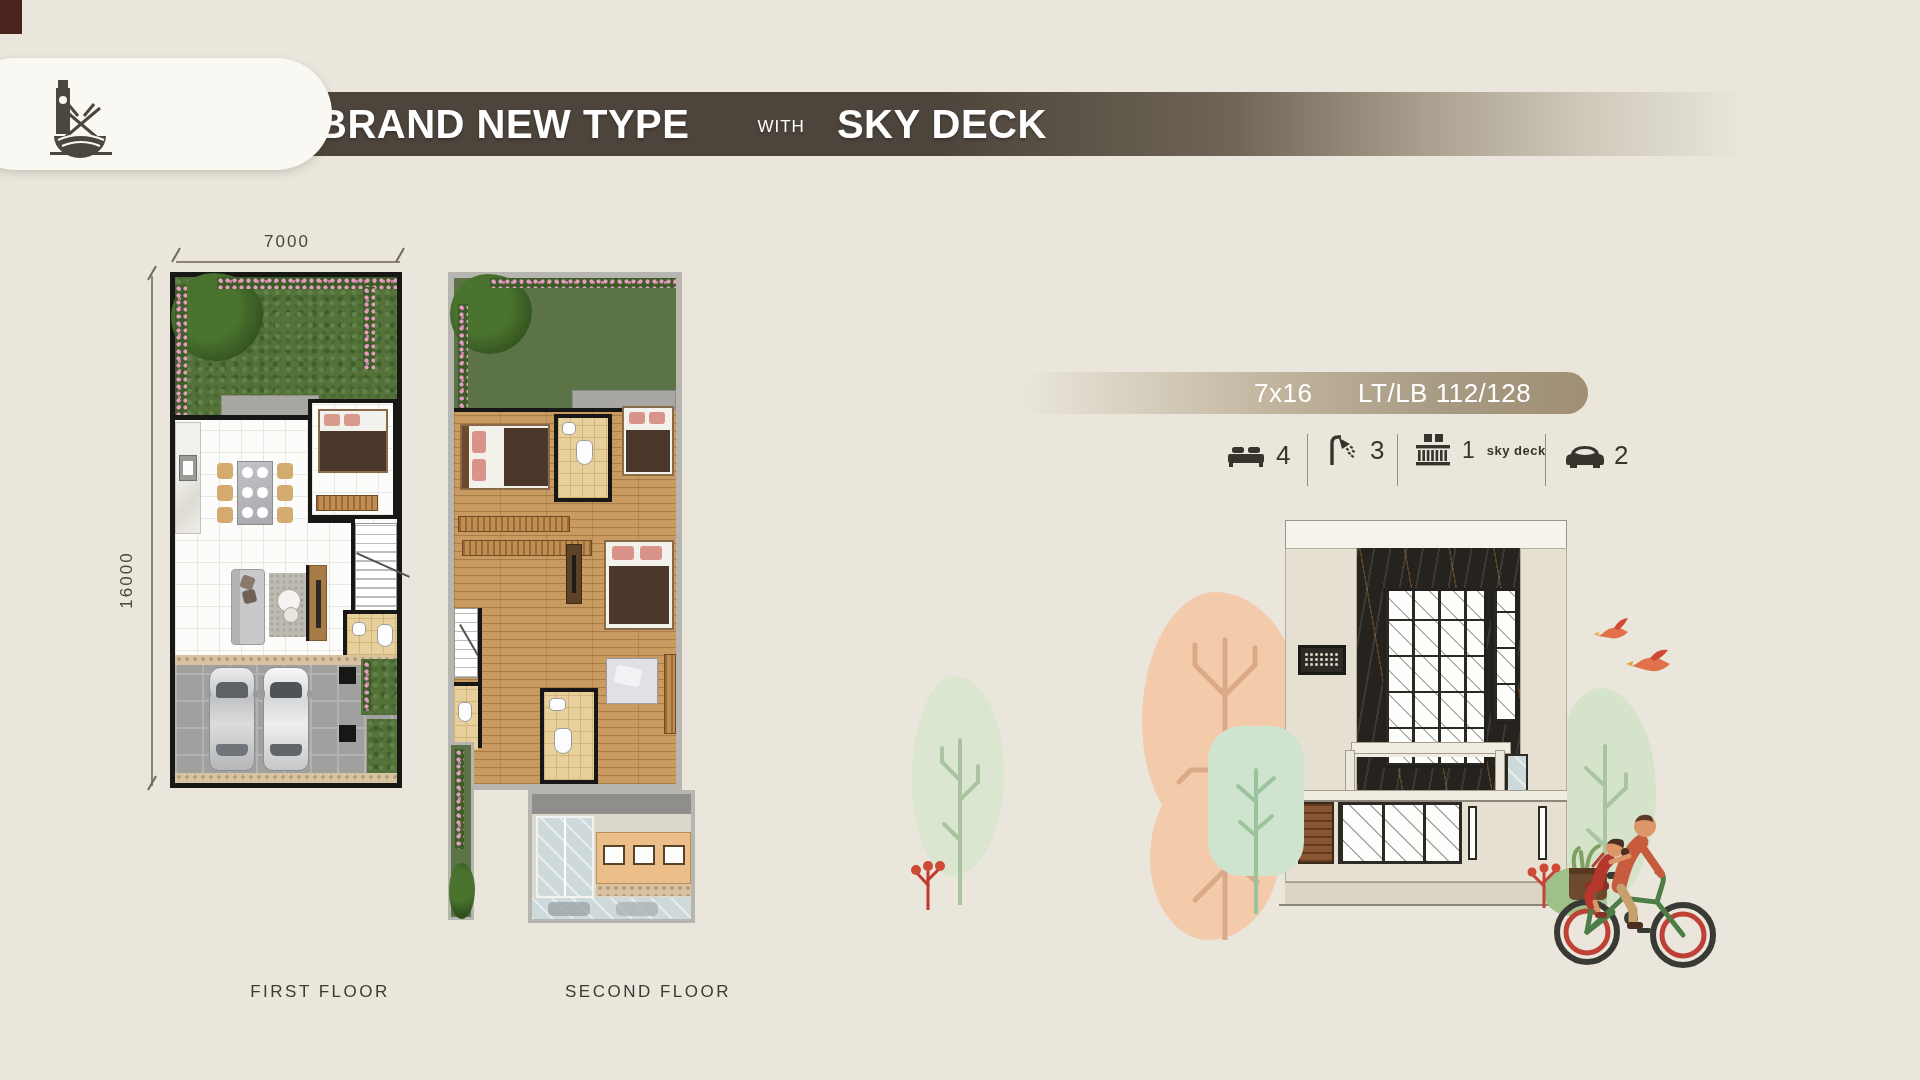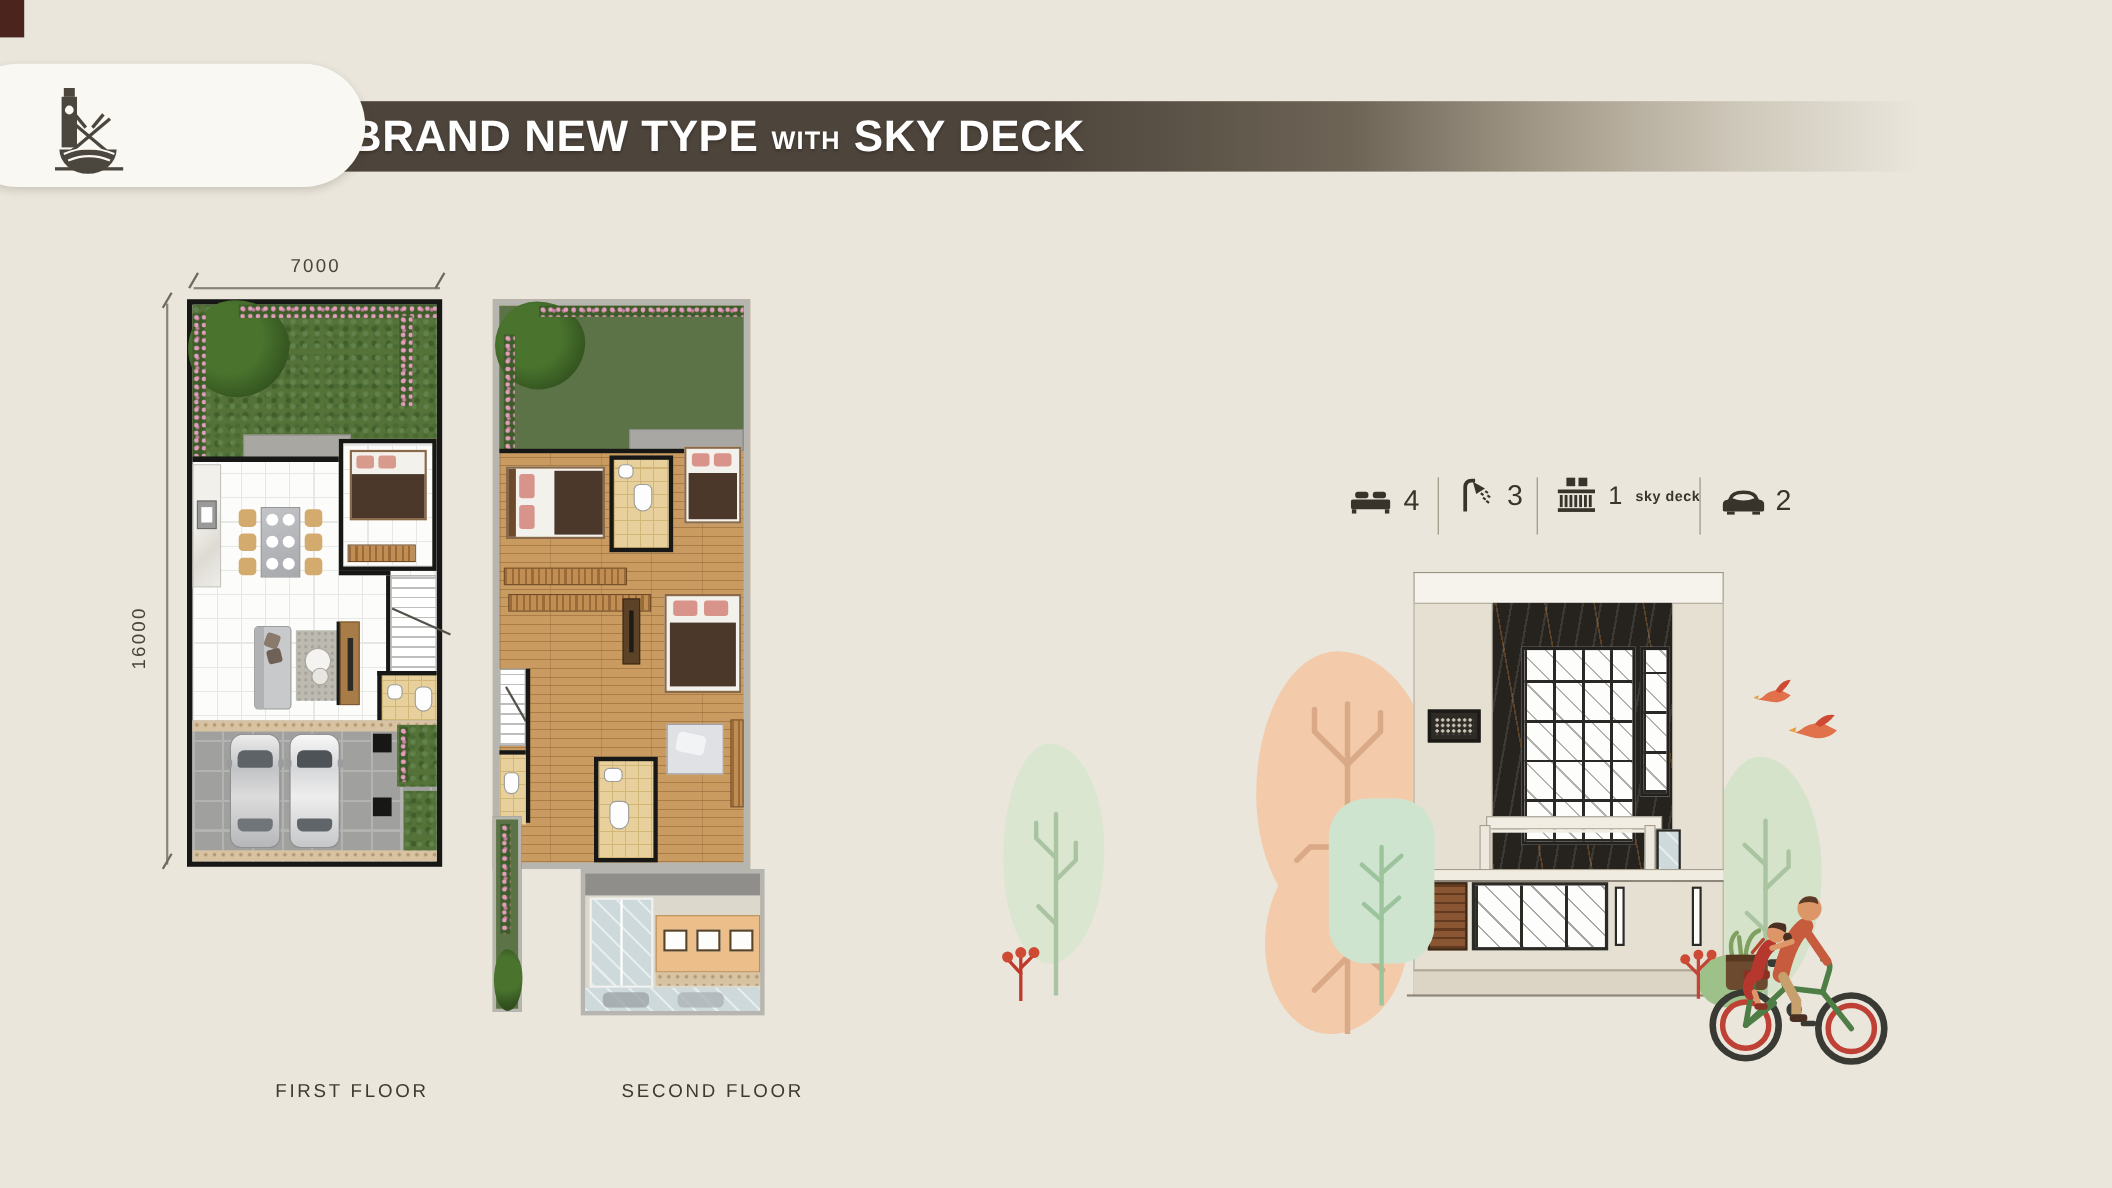--- a/index.html
+++ b/index.html
@@ -5,24 +5,24 @@
   html,body{margin:0;padding:0;background:#d8d4c9;}
   *{box-sizing:border-box;}
   .canvas{position:relative;width:1920px;height:1080px;background:#eae6dc;overflow:hidden;
           font-family:"Liberation Sans",sans-serif;color:#433e34;}
   .abs{position:absolute;}
 
   
   .corner-mark{left:0;top:0;width:22px;height:34px;background:#4a241d;}
   .banner{left:140px;top:92px;width:1605px;height:64px;
     background:linear-gradient(90deg,#4d443b 0%,#4d443b 50%,#6e6557 68%,#a99f8e 80%,#cfc9bb 90%,rgba(234,230,220,0) 100%);}
-  .banner-text{left:318px;top:92px;height:64px;display:flex;align-items:center;gap:12px;color:#ffffff;
+  .banner-text{left:318px;top:92px;height:64px;display:flex;align-items:center;gap:32px;color:#ffffff;
     text-shadow:0 2px 3px rgba(0,0,0,.25);white-space:nowrap;text-align:center;}
   .banner-text .b1{font-size:40px;font-weight:800;letter-spacing:.5px;}
-  .banner-text .sm{font-size:23px;font-weight:700;letter-spacing:1px;padding-top:6px;}
+  .banner-text .sm{font-size:17px;font-weight:400;letter-spacing:1px;padding-top:6px;margin-left:36px;}
   .banner-text .b2{font-size:40px;font-weight:700;letter-spacing:.5px;}
   .logo-pill{left:-40px;top:58px;width:372px;height:112px;background:#faf8f3;border-radius:58px;
     box-shadow:0 3px 8px rgba(60,50,30,.18);}
   .logo-icon{left:48px;top:74px;}
   .logo-text{left:118px;top:76px;width:210px;text-align:center;color:#403a31;}
   .logo-title{font-family:"Liberation Serif",serif;font-weight:700;font-size:35px;letter-spacing:2px;line-height:34px;}
   .logo-script{font-family:"Liberation Serif",serif;font-style:italic;font-weight:700;font-size:25px;line-height:26px;margin-top:-2px;}
   .logo-rule{height:2px;background:#403a31;margin:2px 8px 2px 8px;}
   .logo-tagline{font-size:9px;letter-spacing:5px;color:#5c564b;}
   .chester{left:1745px;top:0;width:118px;height:226px;
@@ -310,20 +310,24 @@
   </div>
 
   <div class="abs grass2" style="left:448px;top:742px;width:26px;height:178px;border:3px solid #b7b5b0;">
     <div class="abs flowers" style="left:4px;top:4px;width:9px;height:100px;"></div>
     <div class="abs bush" style="left:-2px;top:118px;width:26px;height:56px;"></div>
   </div>
 
   <div class="abs floor-label" style="left:220px;top:982px;">FIRST FLOOR</div>
   <div class="abs floor-label" style="left:548px;top:982px;">SECOND FLOOR</div>
 
+  <div class="abs specs-pill">
+    <span style="left:232px;">7x16</span>
+    <span style="left:336px;">LT/LB 112/128</span>
+  </div>
 
   <div class="abs" style="left:1228px;top:440px;display:flex;align-items:center;gap:12px;">
     <svg width="36" height="22" viewBox="0 0 36 22">
       <rect x="0" y="9" width="36" height="9" rx="2" fill="#39342b"></rect>
       <rect x="4" y="2" width="12" height="6" rx="2.5" fill="#39342b"></rect>
       <rect x="20" y="2" width="12" height="6" rx="2.5" fill="#39342b"></rect>
       <rect x="1" y="18" width="4" height="4" fill="#39342b"></rect>
         <rect x="31" y="18" width="4" height="4" fill="#39342b"></rect>
     </svg>
     <span class="feature-num">4</span>

